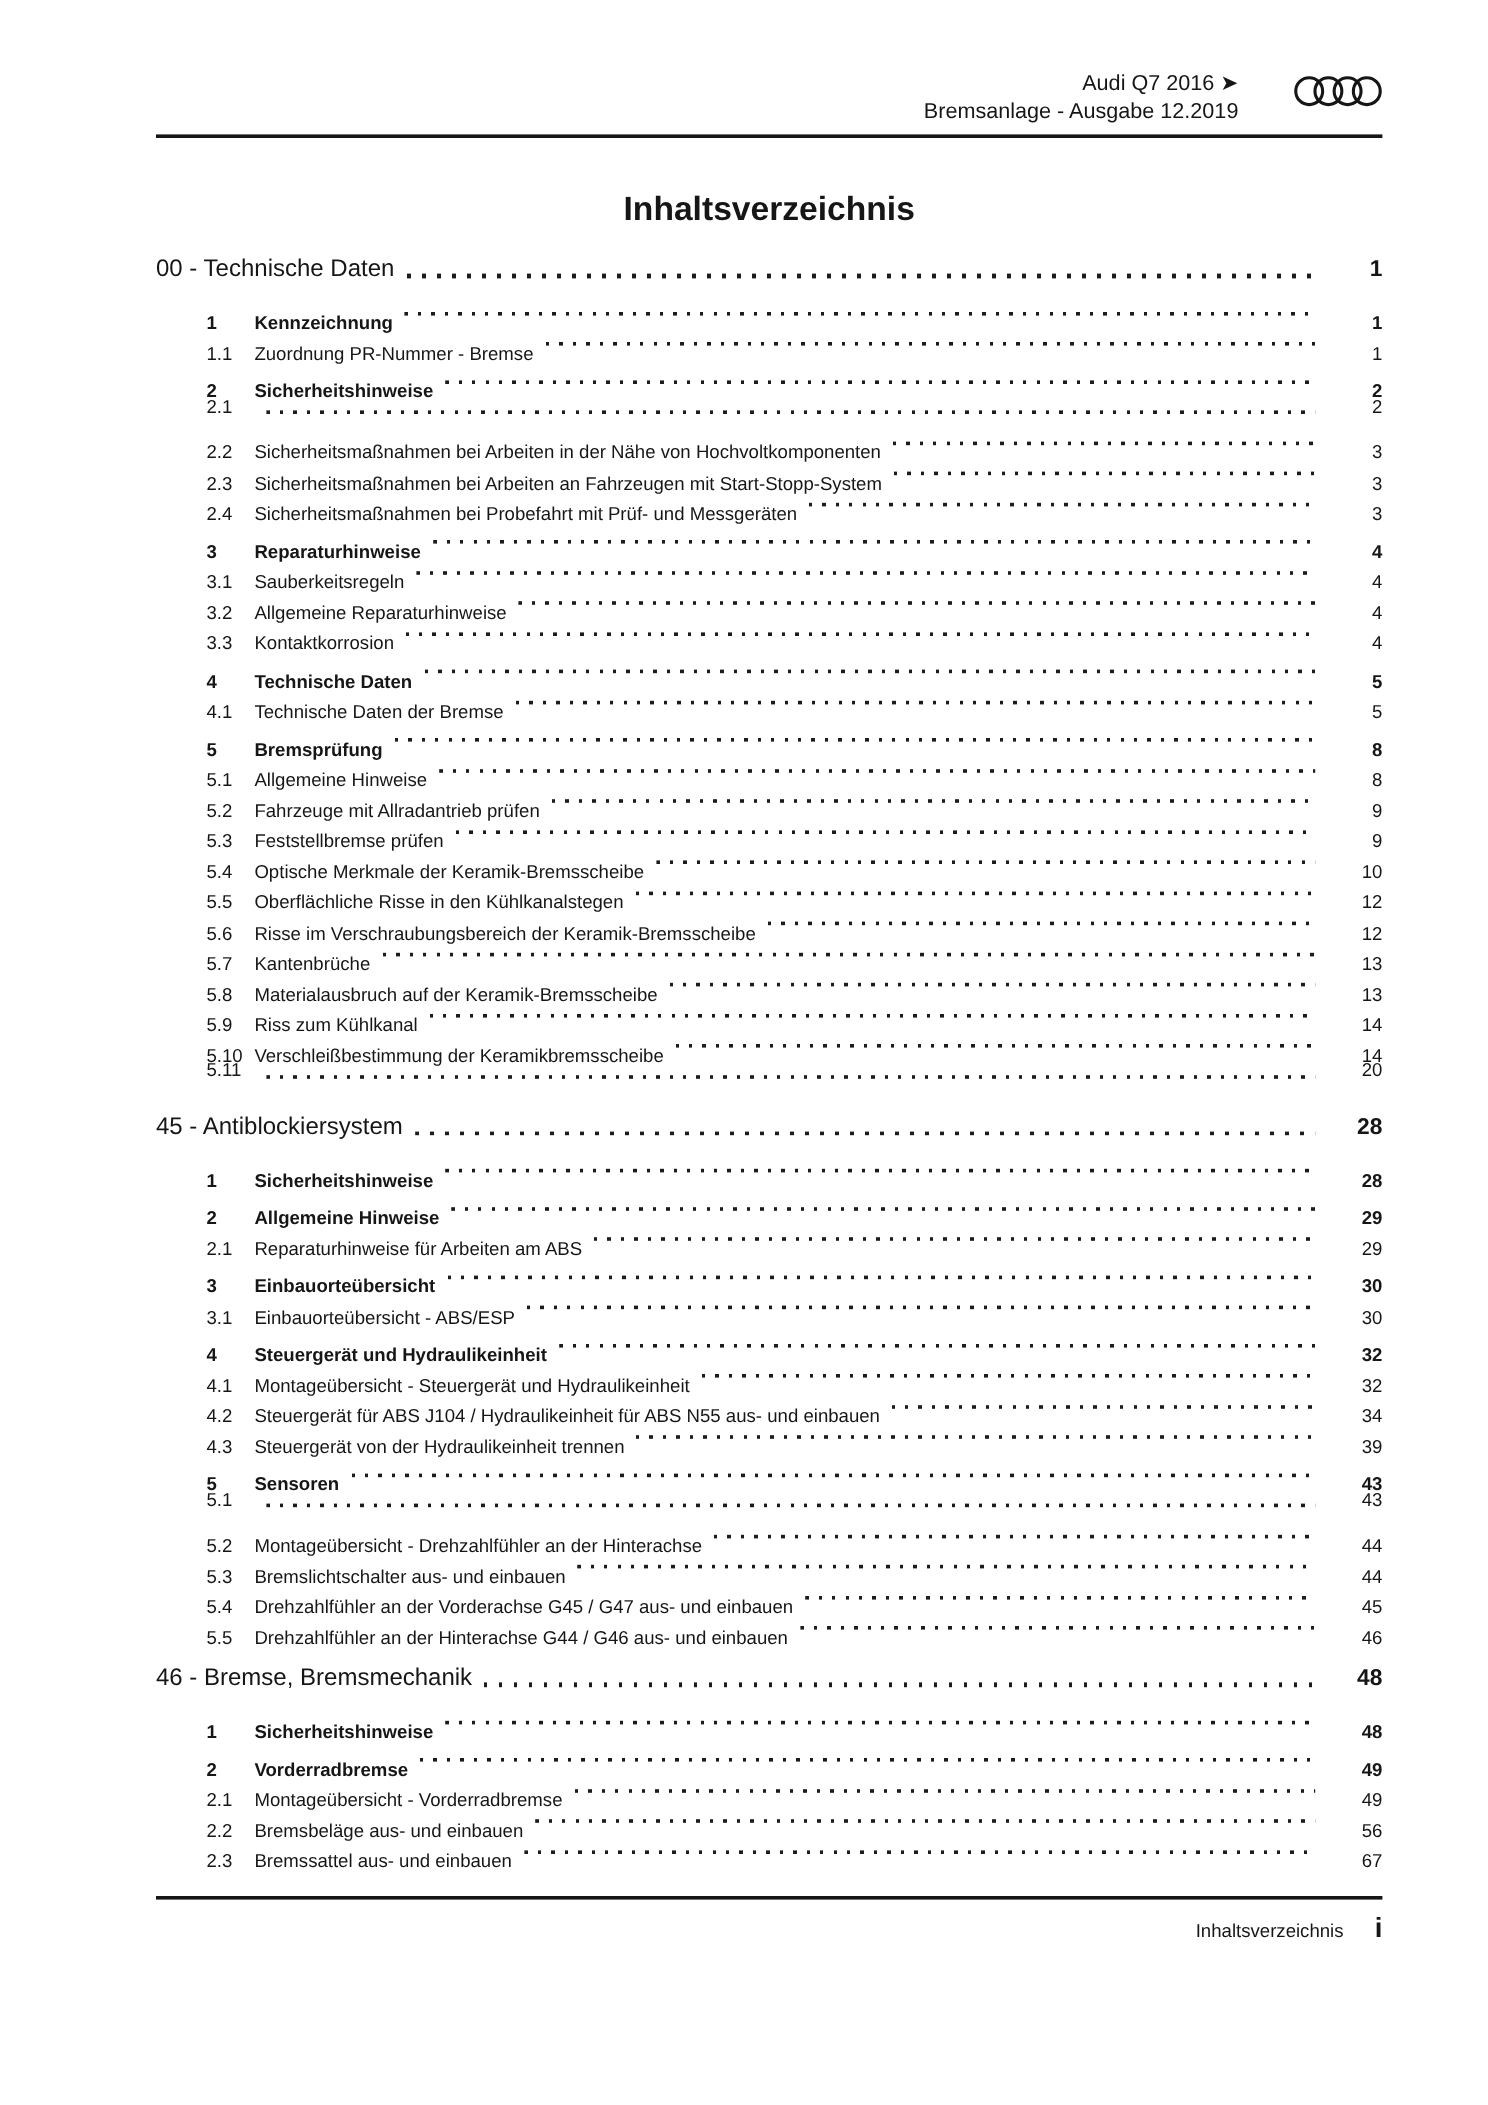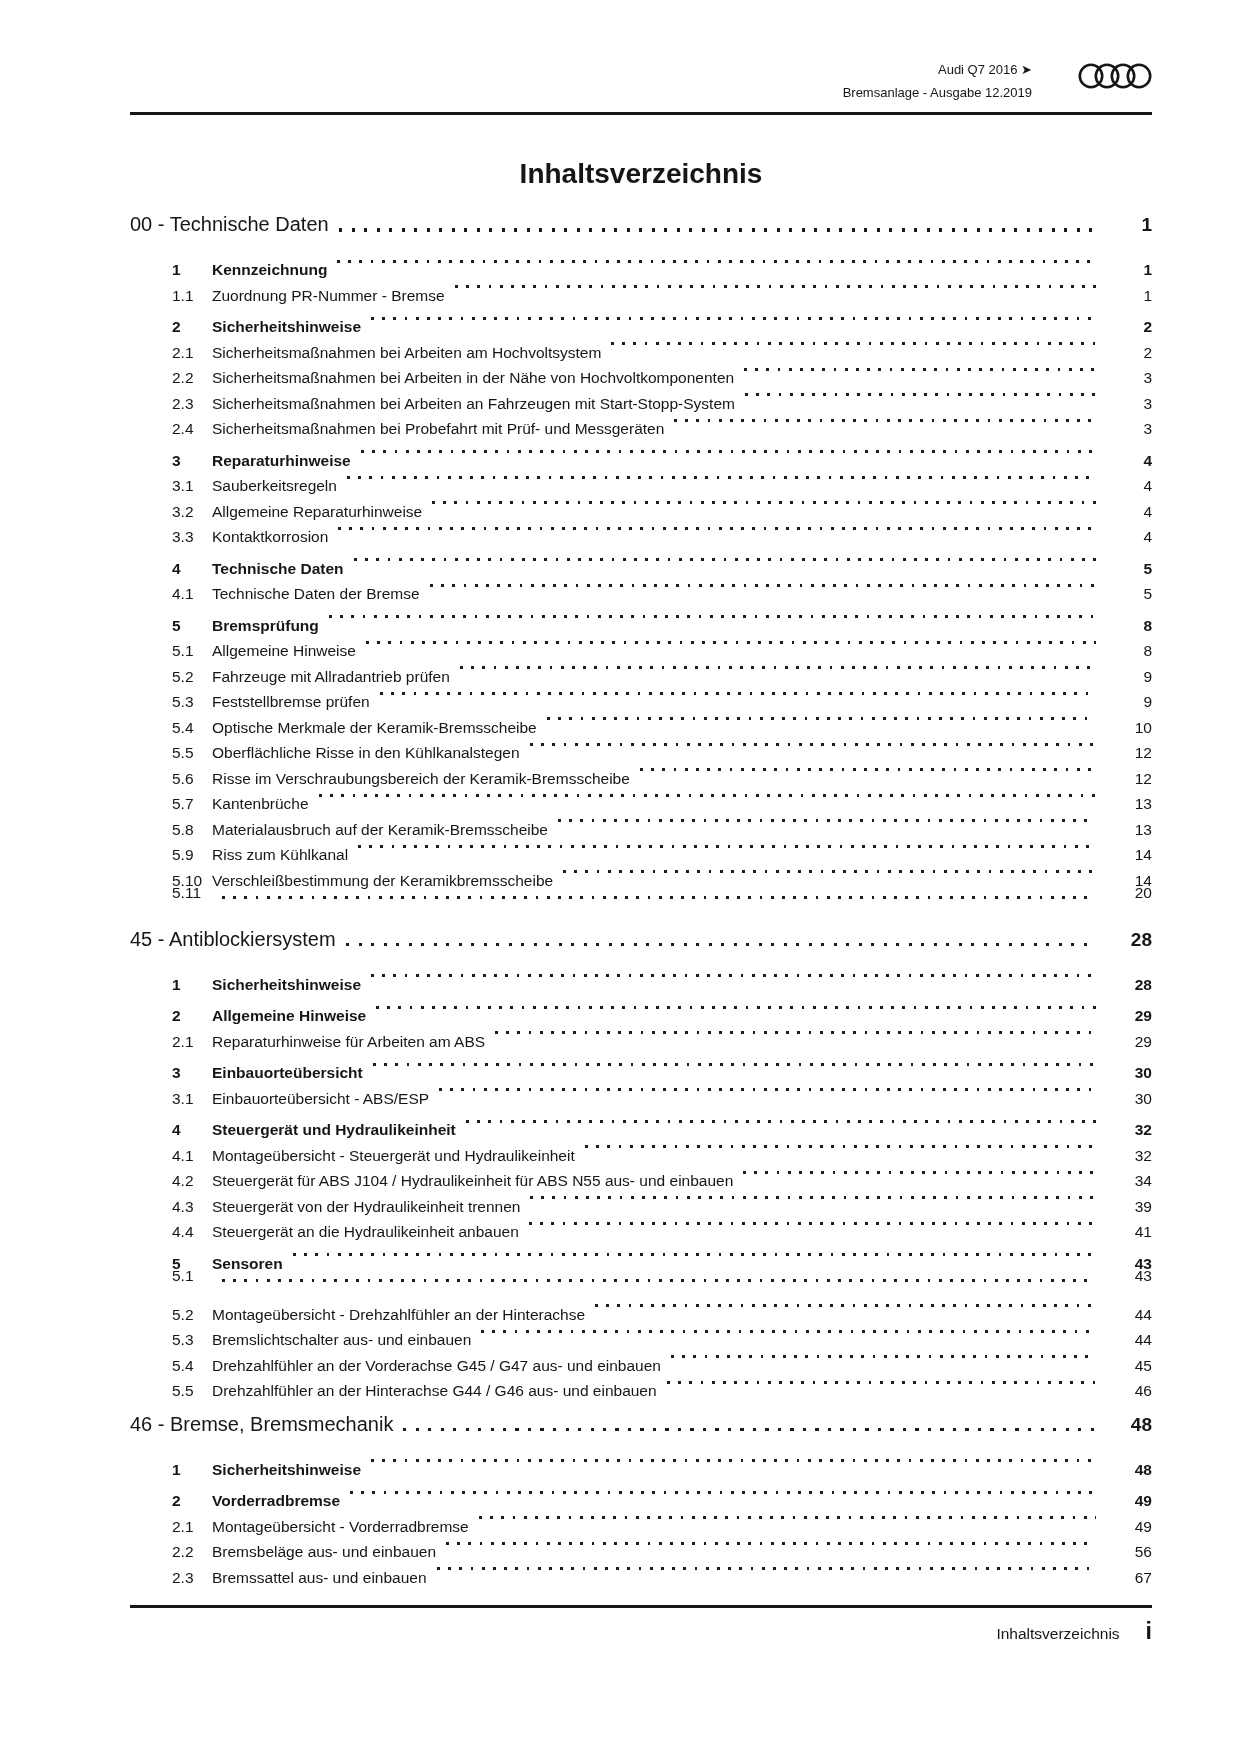--- a/index.html
+++ b/index.html
@@ -8,21 +8,21 @@
     background:#ffffff;
     font-family:"Liberation Sans", sans-serif;
     color:#161616;
     position:relative;
     overflow:hidden;
   }
   .page { padding:0 88px 0 130px; box-sizing:border-box; }
 
   
   .header { position:relative; padding-top:58px; }
-  .header-text { text-align:right; padding-right:120px; font-size:13px; line-height:23px; }
+  .header-text { text-align:right; padding-right:120px; font-size:18px; line-height:23px; }
   .logo-wrap { position:absolute; right:0; top:62px; width:74px; height:28px; }
   .header-divider { height:3px; background:#161616; margin-top:8px; }
 
   
   .page-title { text-align:center; font-size:28px; line-height:34px; font-weight:bold; margin-top:42px; }
 
   
   .toc { margin-top:20px; }
   .chapter-row {
     display:flex; align-items:flex-end;
@@ -107,21 +107,20 @@
 
   <div class="entry-row bold">
     <span class="entry-num">2</span>
     <span class="entry-title">Sicherheitshinweise</span>
     <span class="dots"></span>
     <span class="entry-page">2</span>
   </div>
 
   <div class="entry-row">
     <span class="entry-num">2.1</span>
-    <span class="entry-title">Sicherheitsmaßnahmen bei Arbeiten am Hochvoltsystem</span>
     <span class="dots"></span>
     <span class="entry-page">2</span>
   </div>
 
   <div class="entry-row">
     <span class="entry-num">2.2</span>
     <span class="entry-title">Sicherheitsmaßnahmen bei Arbeiten in der Nähe von Hochvoltkomponenten</span>
     <span class="dots"></span>
     <span class="entry-page">3</span>
   </div>
@@ -327,26 +326,20 @@
     <span class="entry-page">34</span>
   </div>
 
   <div class="entry-row">
     <span class="entry-num">4.3</span>
     <span class="entry-title">Steuergerät von der Hydraulikeinheit trennen</span>
     <span class="dots"></span>
     <span class="entry-page">39</span>
   </div>
 
-  <div class="entry-row">
-    <span class="entry-num">4.4</span>
-    <span class="entry-title">Steuergerät an die Hydraulikeinheit anbauen</span>
-    <span class="dots"></span>
-    <span class="entry-page">41</span>
-  </div>
 
   <div class="entry-row bold">
     <span class="entry-num">5</span>
     <span class="entry-title">Sensoren</span>
     <span class="dots"></span>
     <span class="entry-page">43</span>
   </div>
 
   <div class="entry-row">
     <span class="entry-num">5.1</span>

